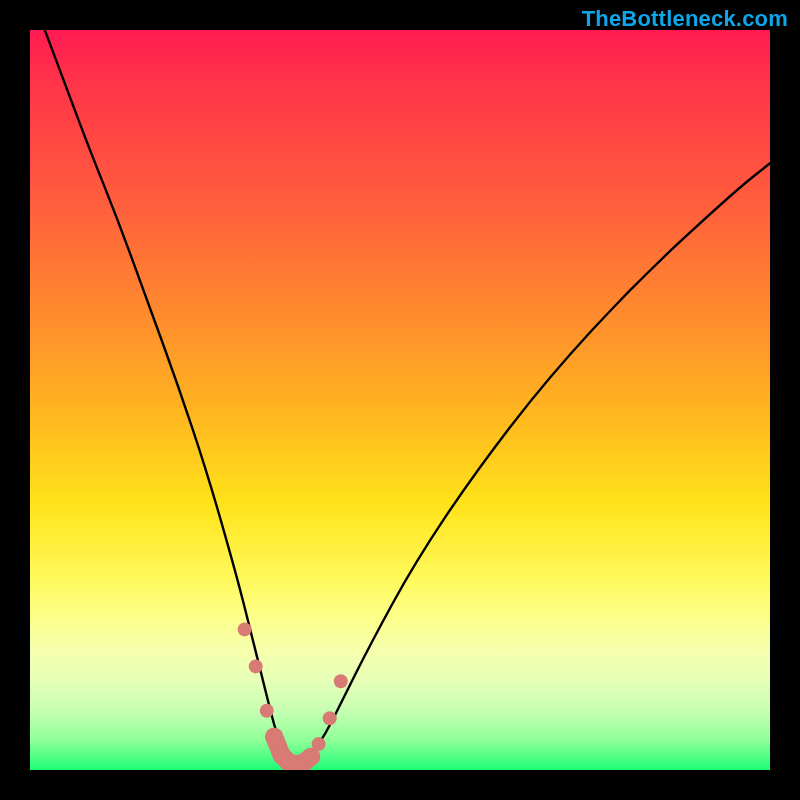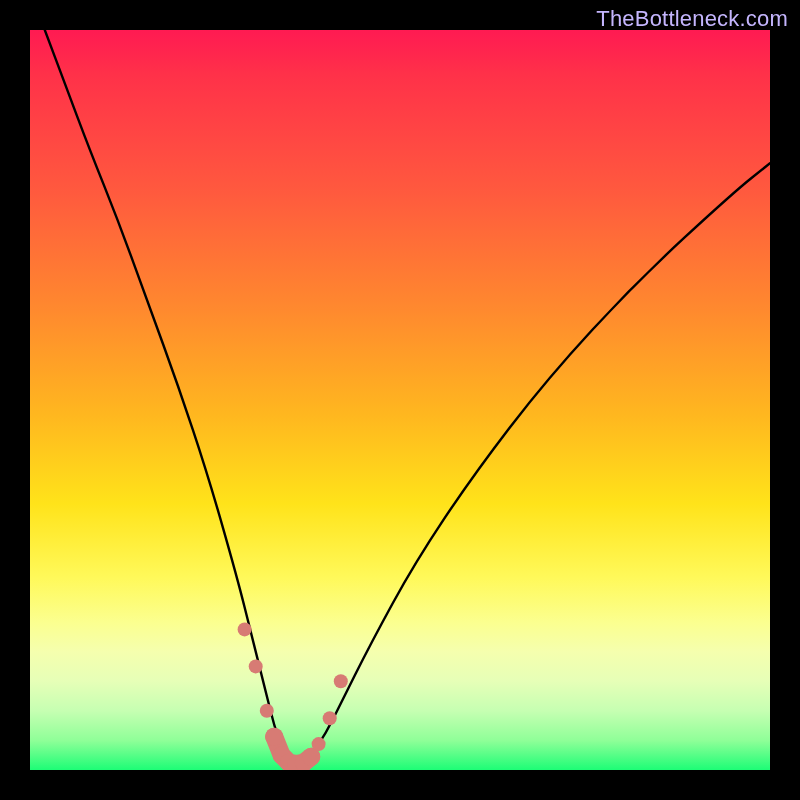--- a/index.html
+++ b/index.html
@@ -14,23 +14,23 @@
   .stage {
     position: relative;
     width: 800px;
     height: 800px;
     background: #000;
   }
   .watermark {
     position: absolute;
     top: 6px;
     right: 12px;
-    color: #c4b5fd;
+    color: #0ea5e9;
     font-size: 22px;
-    font-weight: 400;
+    font-weight: 700;
     letter-spacing: 0.2px;
     user-select: none;
     z-index: 5;
   }
   .plot {
     position: absolute;
     left: 30px;
     top: 30px;
     width: 740px;
     height: 740px;

